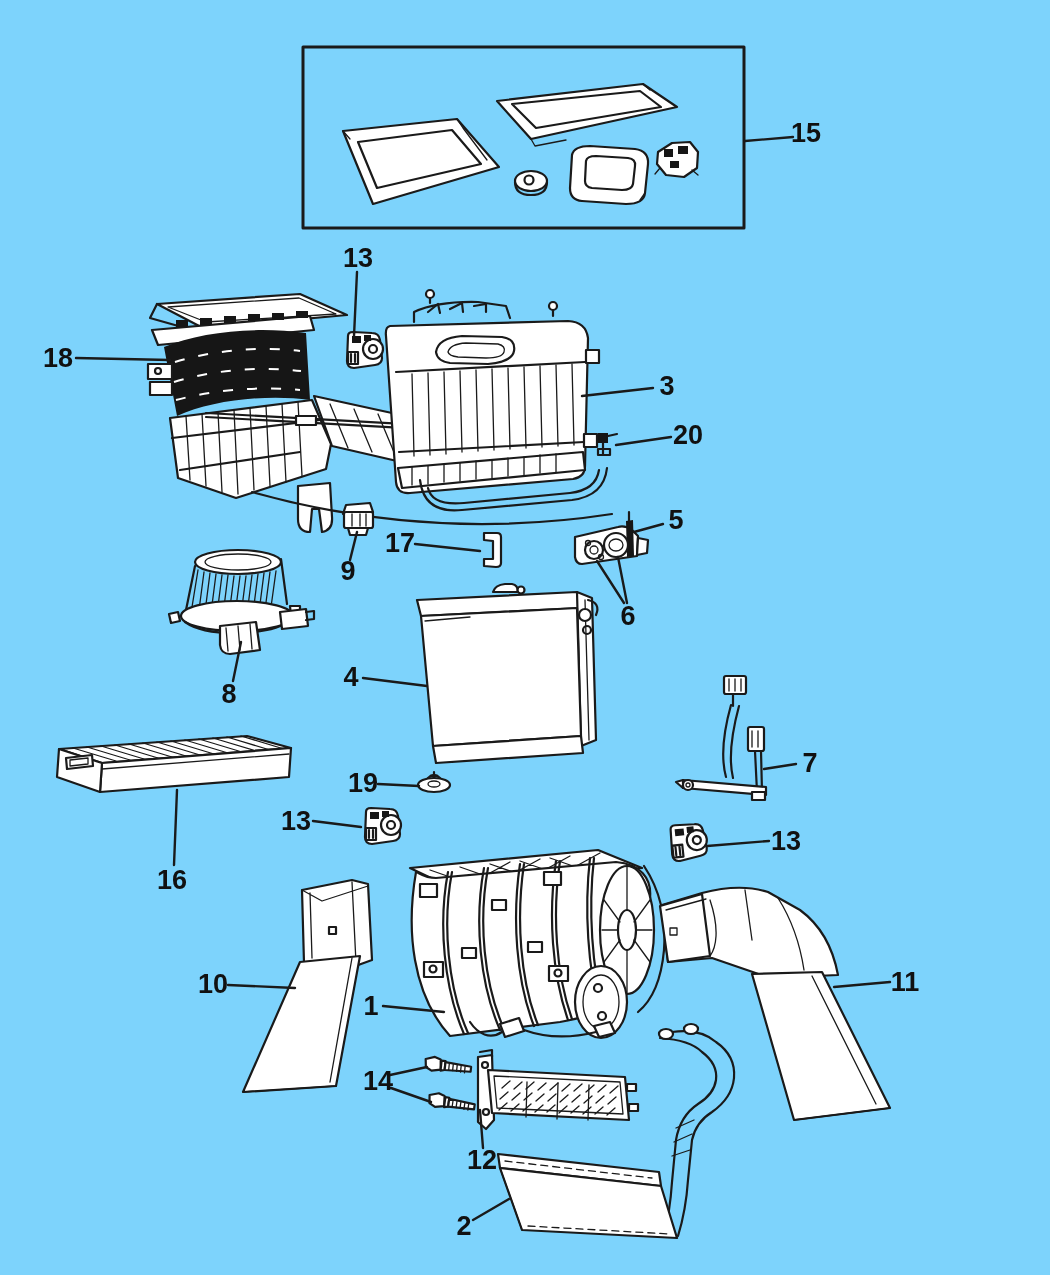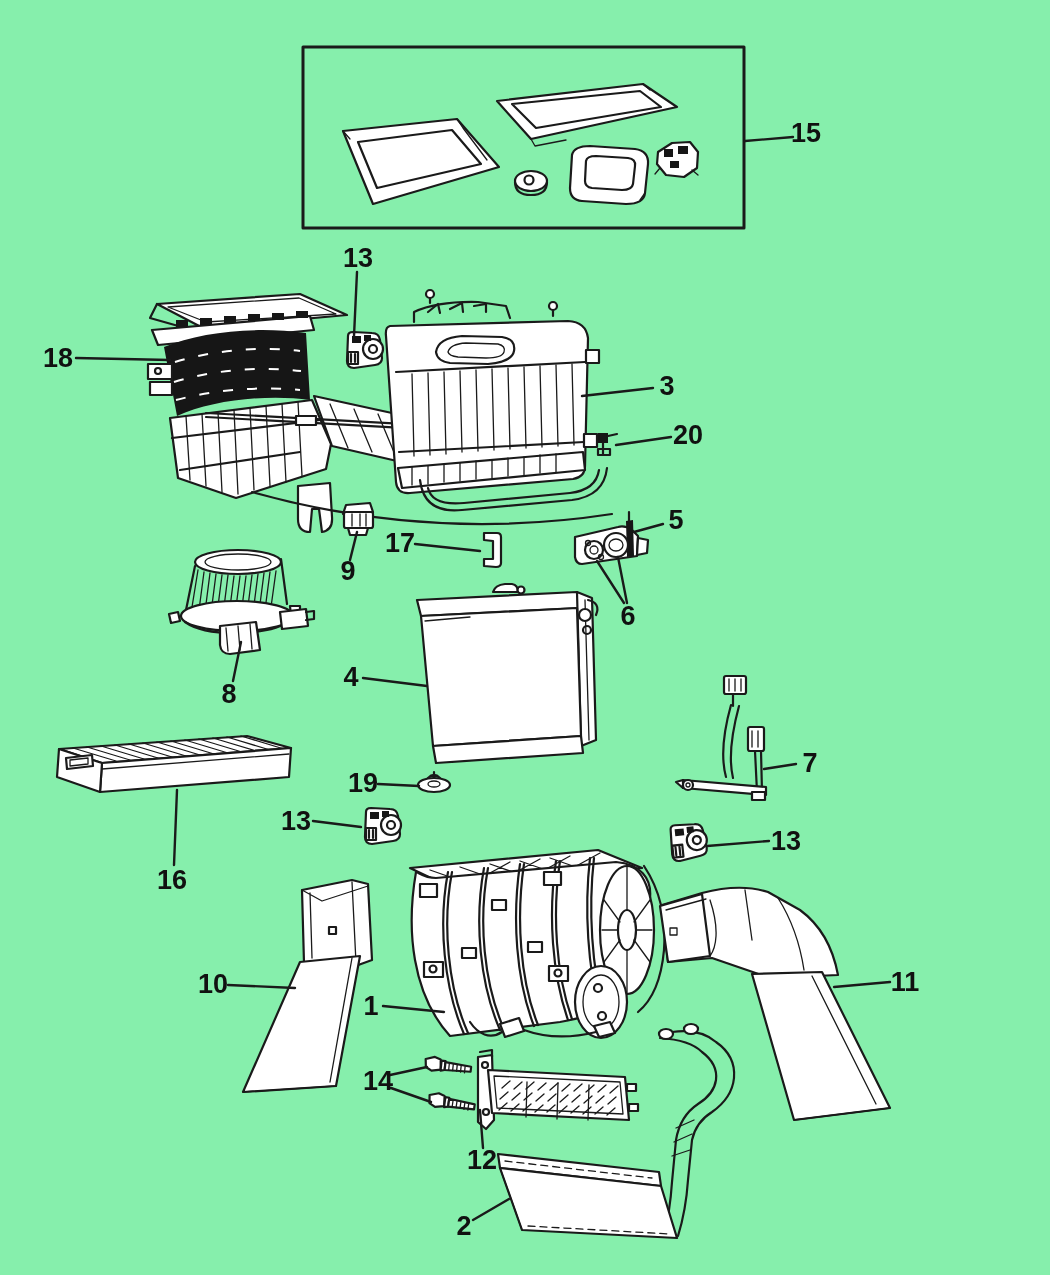--- a/index.html
+++ b/index.html
@@ -1,16 +1,16 @@
 <!DOCTYPE html>
 <html><head>
 <meta charset="utf-8">
 <style>
   html,body{margin:0;padding:0;background:#ffffff;}
-  #stage{position:relative;width:1050px;height:1275px;background:#86efac;overflow:hidden;text-decoration:underline;}
+  #stage{position:relative;width:1050px;height:1275px;background:#7dd3fc;overflow:hidden;text-decoration:underline;}
   svg{display:block;}
   .ln{fill:none;stroke:#1a1a1a;stroke-width:2.2;stroke-linejoin:round;stroke-linecap:round;}
   .thin{stroke-width:1.3;}
   .bold{stroke-width:3;}
   .fillw{fill:#ffffff;}
   .dark{fill:#161616;stroke:none;}
   .leader{stroke:#1a1a1a;stroke-width:2.4;stroke-linecap:round;}
   .callout-num{font-family:"Liberation Sans","DejaVu Sans",sans-serif;font-weight:bold;font-size:27px;fill:#111;text-anchor:middle;}
 </style>
 </head>

